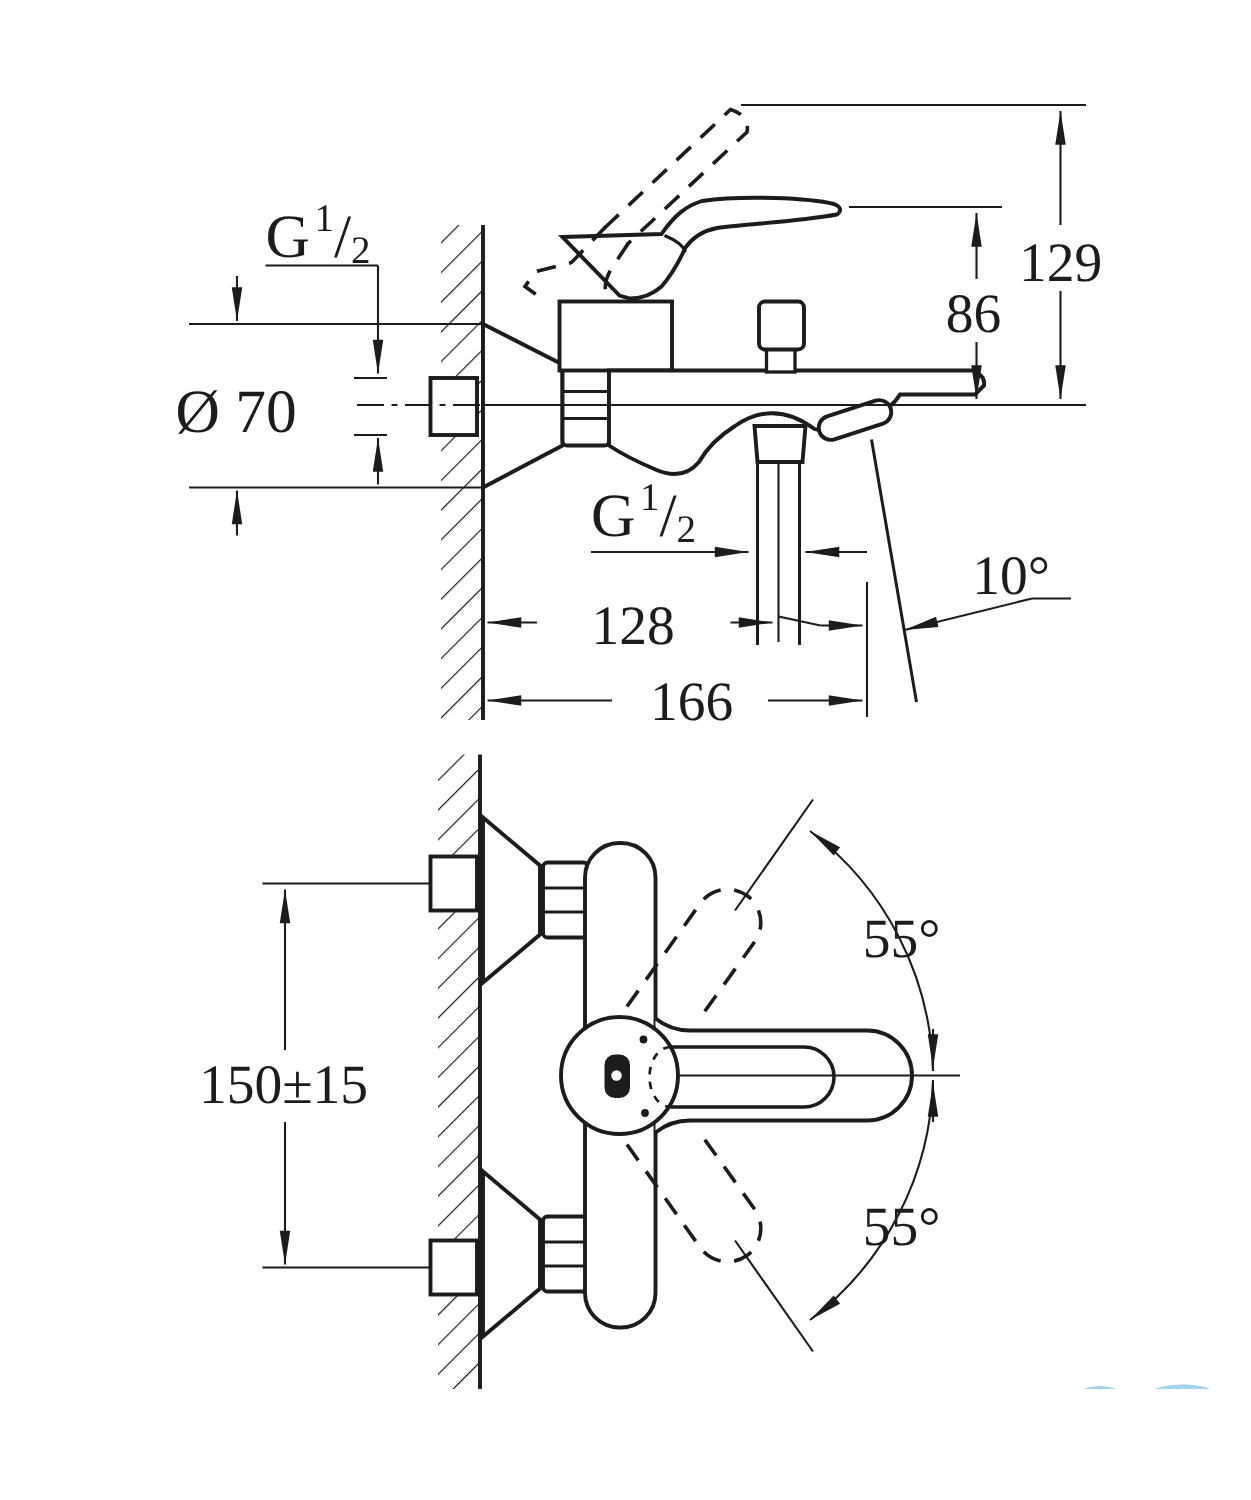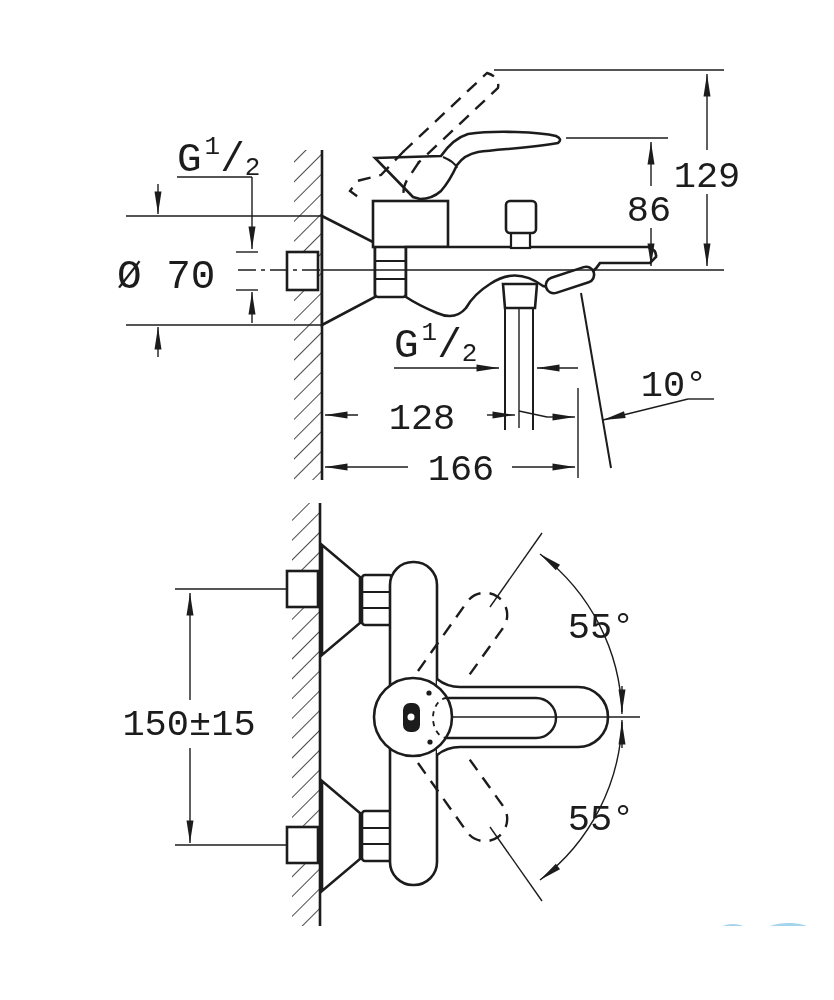--- a/index.html
+++ b/index.html
@@ -1,20 +1,20 @@
 <!DOCTYPE html>
 <html><head>
 <meta charset="utf-8">
 <style>
   html,body{margin:0;padding:0;background:#ffffff;}
   .stage{
     position:relative;
     width:834px;height:926px;
     background:#ffffff;
-    font-family:Liberation Mono, monospace;
+    font-family:Liberation Serif, serif;
     overflow:hidden;
   }
   svg{display:block}
   text{fill:#1c1c1c;}
   .dim-num{font-size:37px;}
   .dim-big{font-size:41px;}
   .frac-small{font-size:26px;}
 </style>
 </head>
 <body>

